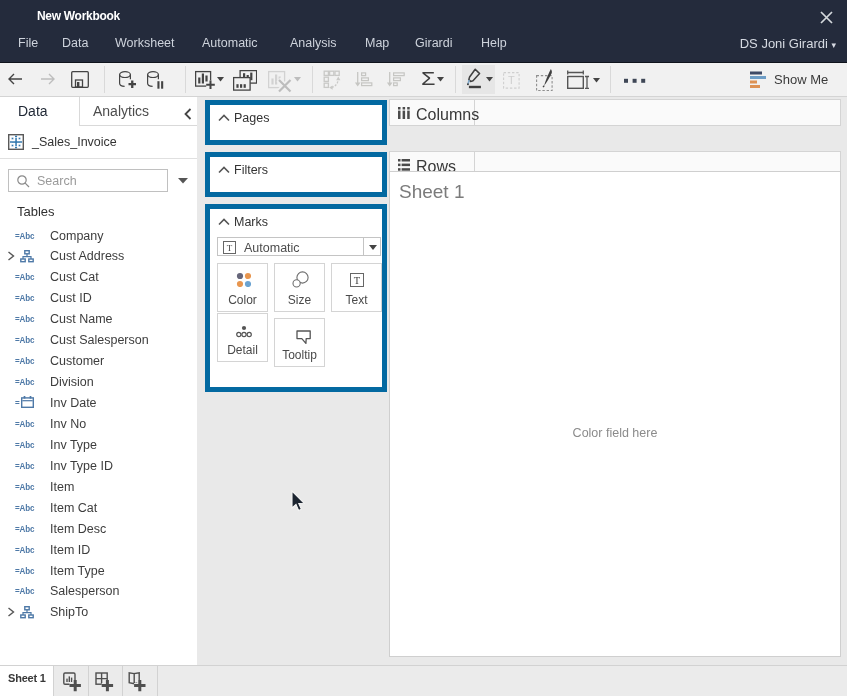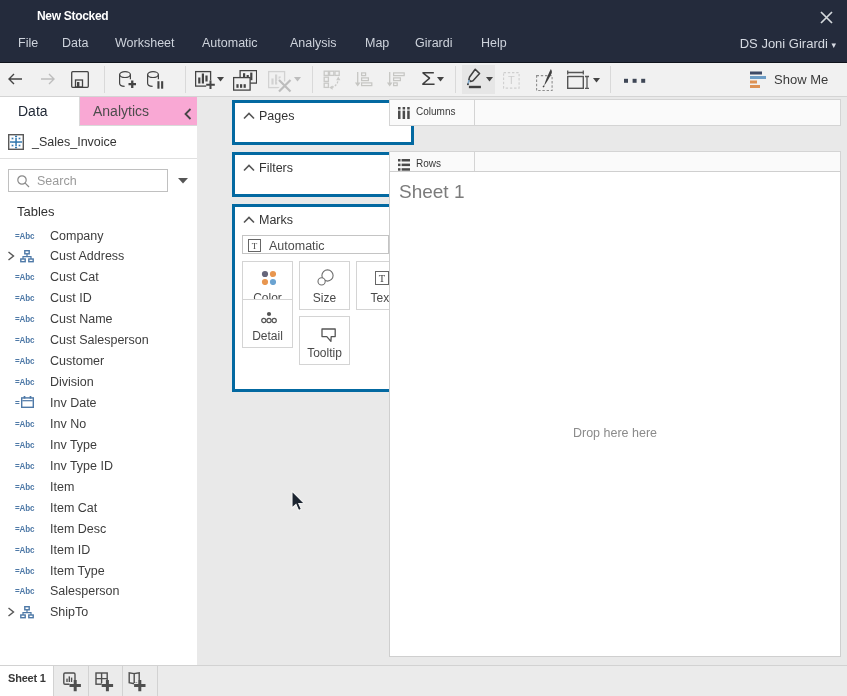--- a/index.html
+++ b/index.html
@@ -13,60 +13,60 @@
 .menuitem { top:36px; color:#ced3dc; font-size:12.5px; }
 #user { top:36px; right:11px; color:#d6dae2; font-size:13px; }
 
 
 #toolbar { left:0; top:63px; width:847px; height:34px; background:#f1f1f1; border-bottom:1px solid #d4d4d4; }
 .tsep { position:absolute; top:3px; width:1px; height:27px; background:#d9d9d9; }
 
 
 #datapane { left:0; top:97px; width:197px; height:568px; background:#ffffff; }
 #tabData { left:0; top:97px; width:79px; height:29px; background:#ffffff; color:#1e2633; font-size:14px; text-align:left; padding:6px 0 0 18px; }
-#tabAnalytics { left:79px; top:97px; width:118px; height:29px; background:#f9a8d4; border-left:1px solid #d9d9d9; border-bottom:1px solid #d9d9d9; color:#4c4c4c; font-size:14px; padding:6px 0 0 13px; }
+#tabAnalytics { left:79px; top:97px; width:118px; height:29px; background:#ffffff; border-left:1px solid #d9d9d9; border-bottom:1px solid #d9d9d9; color:#4c4c4c; font-size:14px; padding:6px 0 0 13px; }
 #dsname { left:32px; top:135px; font-size:12.5px; color:#333; }
 #dsep { left:0; top:158px; width:197px; height:1px; background:#e0e0e0; }
 #searchbox { left:8px; top:169px; width:160px; height:23px; border:1px solid #c0c0c0; background:#fff; }
 #searchtxt { left:37px; top:174px; font-size:12.5px; color:#9a9a9a; }
 #tablesh { left:17px; top:204px; font-size:13px; color:#303030; }
 #fieldlist { left:0; top:225px; width:232px; }
 .frow { position:relative; height:20.95px; }
 .ficon { position:absolute; left:15px; top:4.5px; font-size:9.5px; font-weight:bold; color:#4e79a7; letter-spacing:-0.2px; transform:scaleX(0.85); transform-origin:left center; }
 .ftxt { position:absolute; left:50px; top:3.5px; font-size:12.5px; color:#3d3d3d; }
 .farrow { position:absolute; left:7px; top:5px; }
 
 
-.card { position:absolute; left:205px; width:182px; background:#fff; border:3px solid #0369a1;margin-left:27px; }
+.card { position:absolute; left:205px; width:182px; background:#fff; border:5px solid #0369a1; }
 .cardhead { position:absolute; left:24px; top:6px; font-size:12.5px; color:#333; }
 .chev { position:absolute; left:8px; top:9px; }
 #marksdrop { left:7px; top:28px; width:164px; height:19px; border:1px solid #c4c4c4; background:#fff; }
 .mbtn { position:absolute; width:51px; height:49px; border:1px solid #d4d4d4; background:#fff; }
 .mlabel { position:absolute; width:100%; bottom:4px; text-align:center; font-size:12px; color:#4a4a4a; }
 
 
 .shelf { position:absolute; left:389px; width:452px; height:27px; background:#fafafa; border:1px solid #d4d4d4; }
 .shelflbl { position:absolute; left:0; top:0; width:85px; height:25px; border-right:1px solid #d4d4d4; }
-.shelftxt { position:absolute; left:26px; top:6px; font-size:10px; color:#383838;text-align:center; }
+.shelftxt { position:absolute; left:26px; top:6px; font-size:16px; color:#383838;text-align:center; }
 #sheet { left:389px; top:171px; width:452px; height:486px; background:#fff; border:1px solid #cfcfcf; }
 #sheettitle { left:9px; top:9px; font-size:19px; color:#7b7b7b; }
 #dropfield { left:0; top:254px; width:100%; text-align:center; font-size:12.5px; color:#8b8b8b; }
 
 
 #bottombar { left:0; top:665px; width:847px; height:31px; background:#ebebeb; border-top:1px solid #d2d2d2; }
 #sheettab { left:0; top:0; width:54px; height:31px; background:#fff; border-right:1px solid #d2d2d2; }
 #sheettabtxt { left:8px; top:6px; font-size:11px; font-weight:bold; letter-spacing:-0.2px; color:#383838; }
 .bsep { position:absolute; top:0; width:1px; height:31px; background:#d2d2d2; }
 </style>
 </head>
 <body>
 <div id="stage">
 
   <div class="abs" id="titlebar"></div>
-  <div class="abs" id="wbtitle">New Stocked</div>
+  <div class="abs" id="wbtitle">New Workbook</div>
   <span class="abs menuitem" style="left:18px">File</span>
   <span class="abs menuitem" style="left:62px">Data</span>
   <span class="abs menuitem" style="left:115px">Worksheet</span>
   <span class="abs menuitem" style="left:202px">Automatic</span>
   <span class="abs menuitem" style="left:290px">Analysis</span>
   <span class="abs menuitem" style="left:365px">Map</span>
   <span class="abs menuitem" style="left:415px">Girardi</span>
   <span class="abs menuitem" style="left:481px">Help</span>
   <span class="abs" id="user">DS Joni Girardi <span style="font-size:9px;">▾</span></span>
   <svg class="abs" style="left:820px;top:11px" width="13" height="13" viewBox="0 0 13 13">
@@ -409,21 +409,21 @@
       </svg>
       <div class="mlabel">Color</div>
     </div>
     <div class="mbtn" style="left:121px;top:54px;">
       <svg class="abs" style="left:18px;top:9px" width="14" height="14" viewBox="0 0 14 14">
           <rect x="0.5" y="0.5" width="13" height="13" fill="none" stroke="#666"></rect>
           <text x="7" y="10.5" font-size="10.5" text-anchor="middle" fill="#444" font-family="Liberation Serif,serif">T</text>
         </svg>
       <div class="mlabel">Text</div>
     </div>
-    <div class="mbtn" style="left:7px;top:92px;">
+    <div class="mbtn" style="left:7px;top:104px;">
       <svg class="abs" style="left:18px;top:11px" width="16" height="13" viewBox="0 0 16 13">
         <circle cx="8" cy="3" r="2.1" fill="#555"></circle>
         <circle cx="2.8" cy="9.5" r="2.1" fill="none" stroke="#555" stroke-width="1.2"></circle>
         <circle cx="8" cy="9.5" r="2.1" fill="none" stroke="#555" stroke-width="1.2"></circle>
         <circle cx="13.2" cy="9.5" r="2.1" fill="none" stroke="#555" stroke-width="1.2"></circle>
       </svg>
       <div class="mlabel">Detail</div>
     </div>
     <div class="mbtn" style="left:64px;top:109px;">
       <svg class="abs" style="left:21px;top:11px" width="16" height="15" viewBox="0 0 16 15">
@@ -456,21 +456,21 @@
           <rect x="0" y="9.2" width="2.5" height="2.5"></rect>
       <rect x="3.6" y="0" width="8.4" height="2.5"></rect>
           <rect x="3.6" y="4.6" width="8.4" height="2.5"></rect>
           <rect x="3.6" y="9.2" width="8.4" height="2.5"></rect>
         </g>
     </svg>
     <span class="shelftxt">Rows</span>
   </div>
   <div class="abs" id="sheet">
     <div class="abs" id="sheettitle">Sheet 1</div>
-    <div class="abs" id="dropfield">Drop here here</div>
+    <div class="abs" id="dropfield">Color field here</div>
   </div>
 
   <div class="abs" id="bottombar">
     <div class="abs" id="sheettab"></div>
     <div class="abs" id="sheettabtxt">Sheet 1</div>
     <div class="bsep" style="left:88px"></div>
     <div class="bsep" style="left:122px"></div>
     <div class="bsep" style="left:157px"></div>
     <div id="bbicons">
         <svg class="abs" style="left:62px;top:5px" width="24" height="23" viewBox="0 0 24 23">

